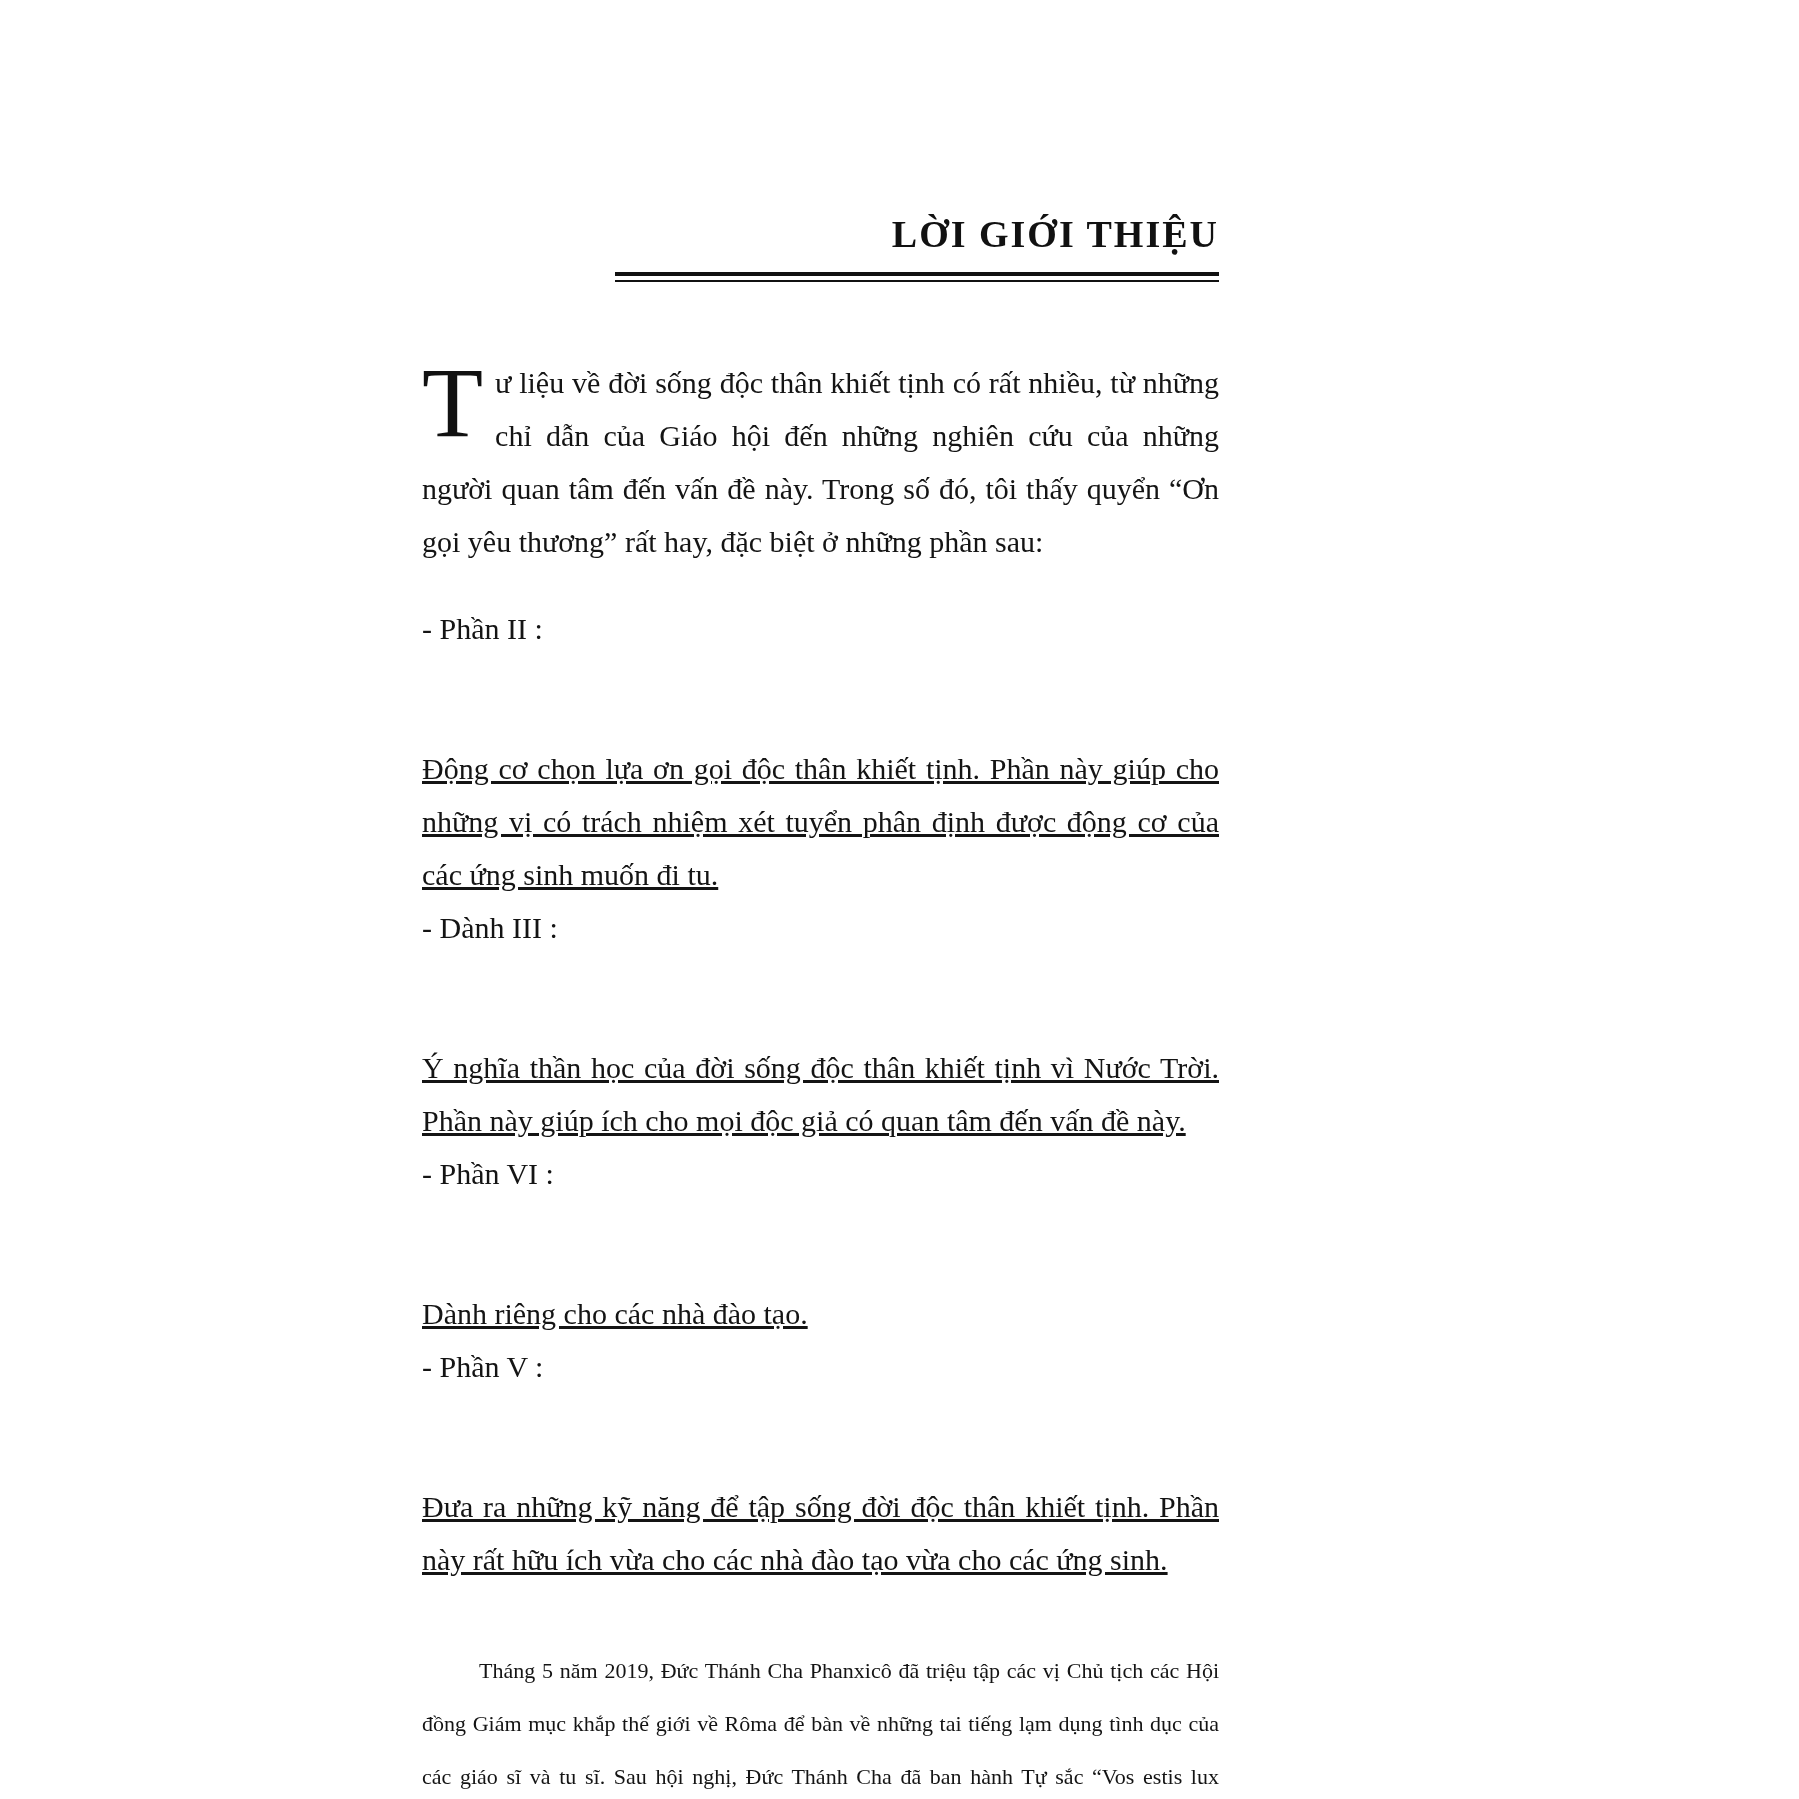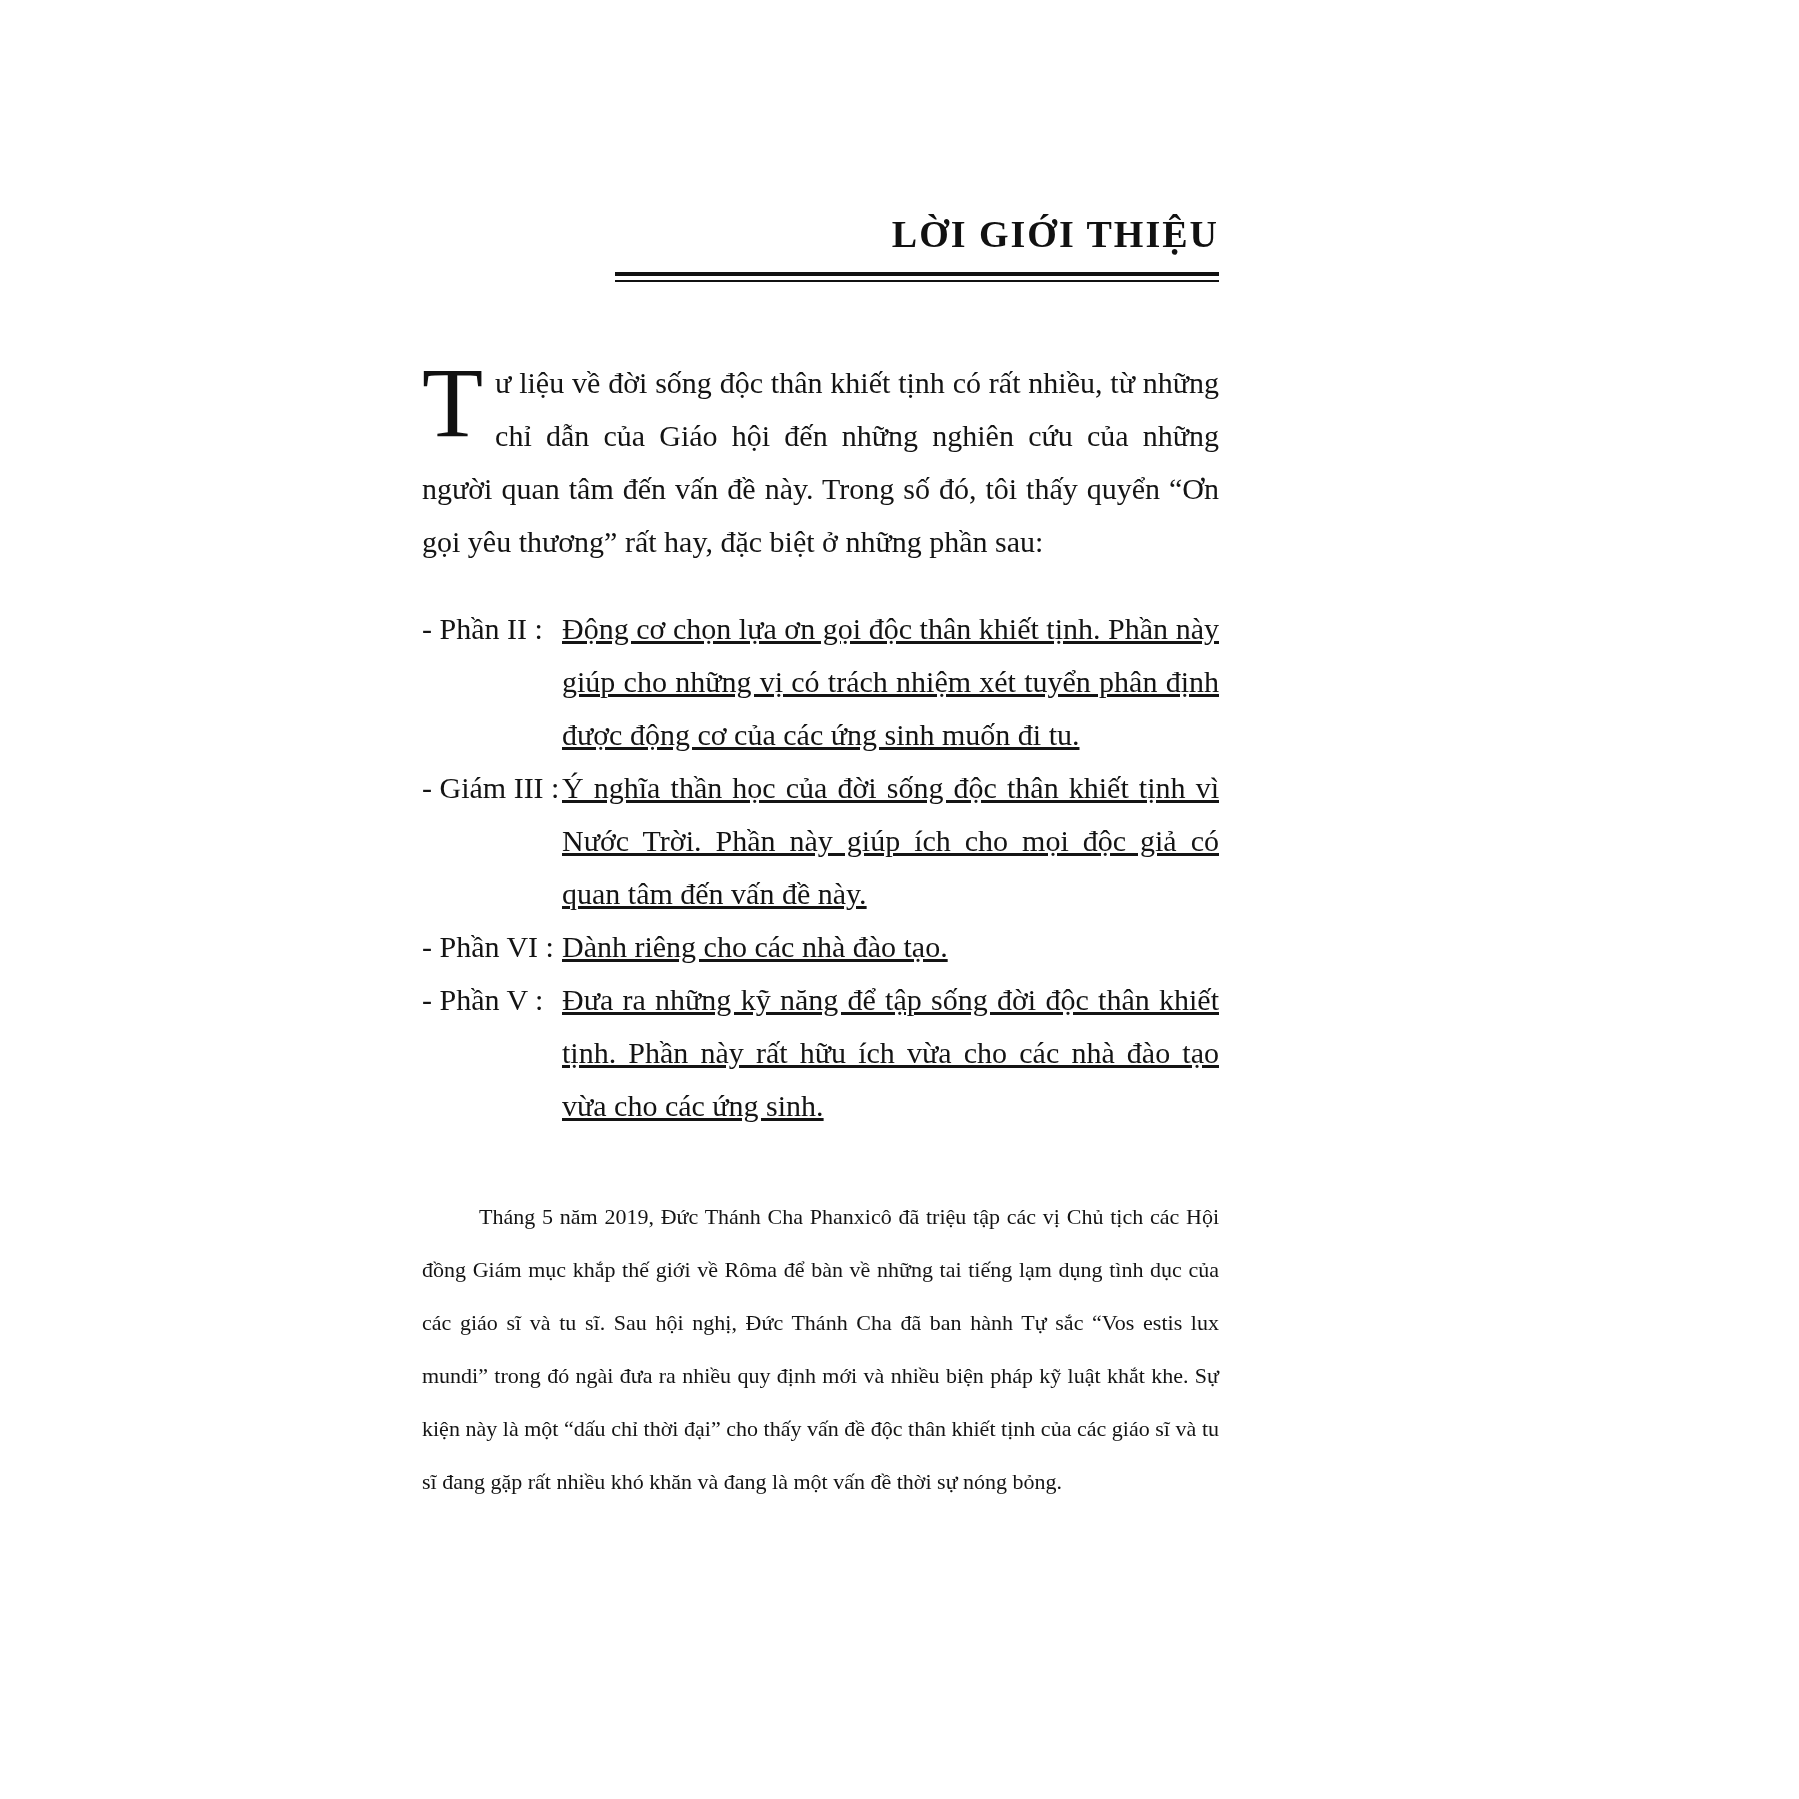--- a/index.html
+++ b/index.html
@@ -57,20 +57,21 @@
     color: #111111;
   }
   .parts {
     margin-top: 34px;
     font-size: 30px;
     line-height: 53px;
   }
   .part {
     display: flex;
     align-items: flex-start;
+    flex-direction: column;
   }
   .part-label {
     flex: 0 0 140px;
     white-space: nowrap;
   }
   .part-text {
     flex: 1;
     text-align: justify;
     text-decoration: underline;
   }
@@ -92,21 +93,21 @@
     <div class="title-rule"></div>
 
     <p class="intro"><span class="dropcap">T</span><span>ư liệu về đời sống độc thân khiết tịnh có rất nhiều, từ những chỉ dẫn của Giáo hội đến những nghiên cứu của những người quan tâm đến vấn đề này. Trong số đó, tôi thấy quyển “Ơn gọi yêu thương” rất hay, đặc biệt ở những phần sau:</span></p>
 
     <div class="parts">
       <div class="part">
         <span class="part-label">- Phần II :</span>
         <span class="part-text">Động cơ chọn lựa ơn gọi độc thân khiết tịnh. Phần này giúp cho những vị có trách nhiệm xét tuyển phân định được động cơ của các ứng sinh muốn đi tu.</span>
       </div>
       <div class="part">
-        <span class="part-label">- Giám III :</span>
+        <span class="part-label">- Dành III :</span>
         <span class="part-text">Ý nghĩa thần học của đời sống độc thân khiết tịnh vì Nước Trời. Phần này giúp ích cho mọi độc giả có quan tâm đến vấn đề này.</span>
       </div>
       <div class="part">
         <span class="part-label">- Phần VI :</span>
         <span class="part-text">Dành riêng cho các nhà đào tạo.</span>
       </div>
       <div class="part">
         <span class="part-label">- Phần V :</span>
         <span class="part-text">Đưa ra những kỹ năng để tập sống đời độc thân khiết tịnh. Phần này rất hữu ích vừa cho các nhà đào tạo vừa cho các ứng sinh.</span>
       </div>

